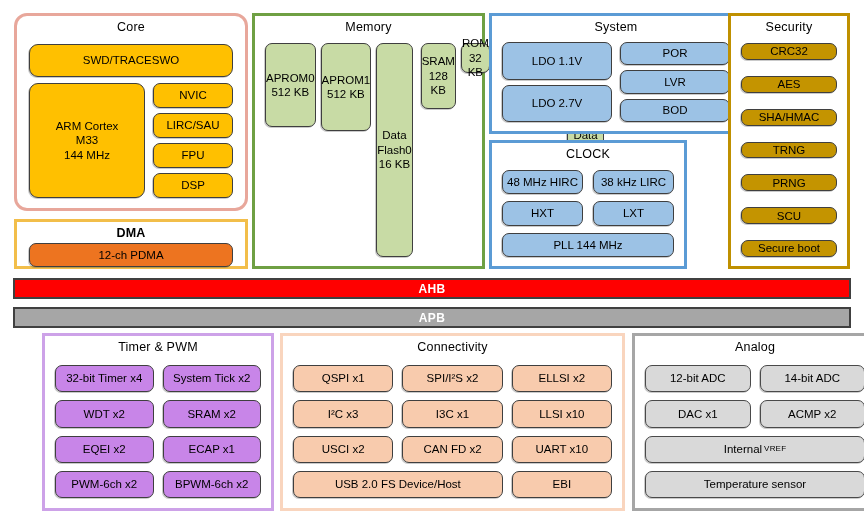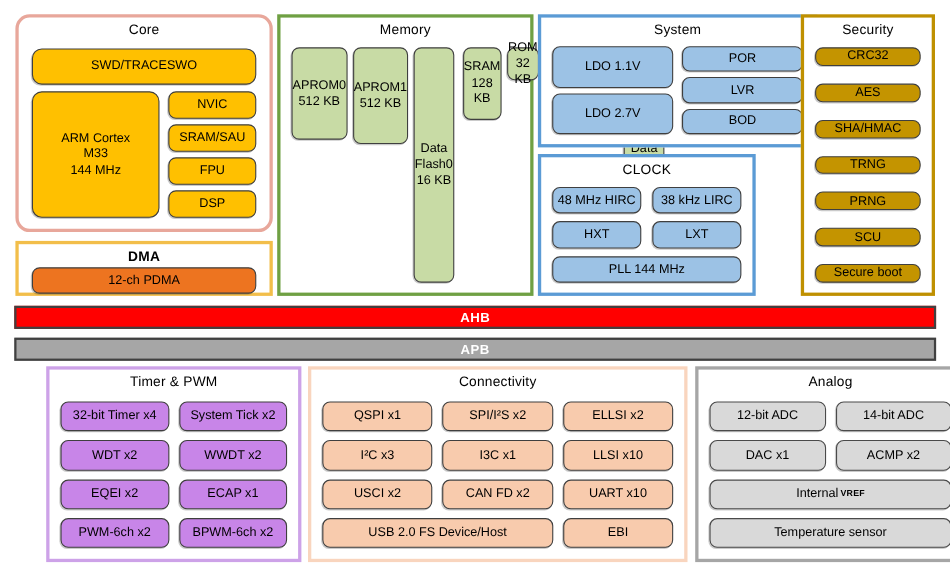--- a/index.html
+++ b/index.html
@@ -78,36 +78,36 @@
   
   #sec-conn { left:252px; width:345px; border-color:#F9D5BE; }
   #sec-conn .content { grid-template-columns:1fr 1fr 1fr; grid-template-rows:1fr 1fr 1fr 1fr; }
   #sec-conn .blk { background:#F8CBAD; }
   .conn-span2 { grid-column:1 / 3; }
 
   
   #sec-analog { left:604px; width:246px; border-color:#A6A6A6; }
   #sec-analog .content { grid-template-columns:1fr 1fr; grid-template-rows:1fr 1fr 1fr 1fr; }
   #sec-analog .blk { background:#D9D9D9; border-color:#4a4a4a; }
-  .sub { font-size:8px; vertical-align:-2px; letter-spacing:.2px; margin-left:2px;font-weight:bold; }
+  .sub { font-size:8px; vertical-align:-2px; letter-spacing:.2px; margin-left:2px; }
 </style>
 </head>
 <body>
 
 <div id="canvas">
 
   <div class="section" id="sec-core">
     <div class="section-title">Core</div>
     <div class="blk core-swd">SWD/TRACESWO</div>
     <div class="blk core-cpu">ARM Cortex
 M33
 144 MHz</div>
     <div class="core-right">
       <div class="blk">NVIC</div>
-      <div class="blk">SRAM/SAU</div>
+      <div class="blk">LIRC/SAU</div>
       <div class="blk">FPU</div>
       <div class="blk">DSP</div>
     </div>
   </div>
 
   <div class="section" id="sec-dma">
     <div class="section-title">DMA</div>
     <div class="blk dma-blk">12-ch PDMA</div>
   </div>
 
@@ -173,21 +173,21 @@
 
   <div class="bus" id="bus-ahb">AHB</div>
   <div class="bus" id="bus-apb">APB</div>
 
   <div class="section bottom-sec" id="sec-timer">
     <div class="section-title">Timer &amp; PWM</div>
     <div class="content">
       <div class="blk">32-bit Timer x4</div>
       <div class="blk">System Tick x2</div>
       <div class="blk">WDT x2</div>
-      <div class="blk">WWDT x2</div>
+      <div class="blk">SRAM x2</div>
       <div class="blk">EQEI x2</div>
       <div class="blk">ECAP x1</div>
       <div class="blk">PWM-6ch x2</div>
       <div class="blk">BPWM-6ch x2</div>
     </div>
   </div>
 
   <div class="section bottom-sec" id="sec-conn">
     <div class="section-title">Connectivity</div>
     <div class="content">

